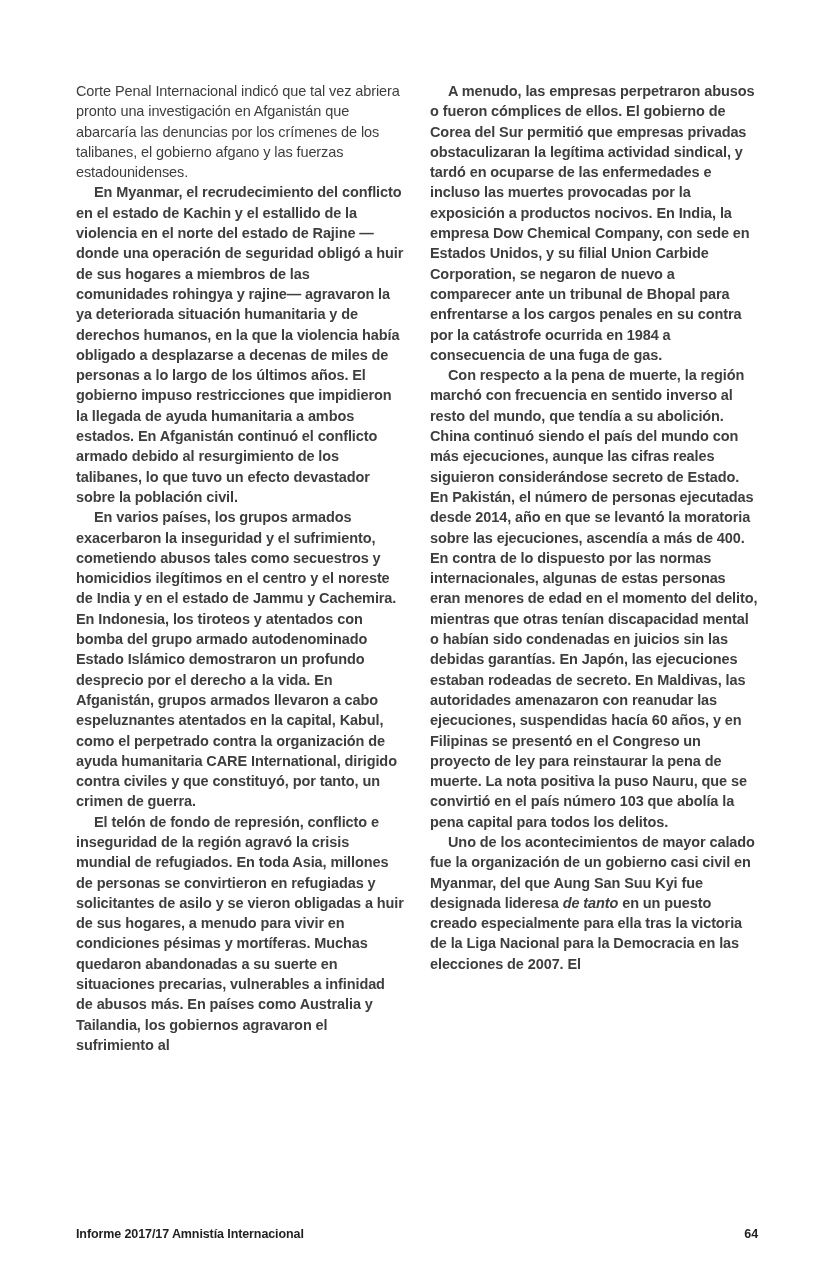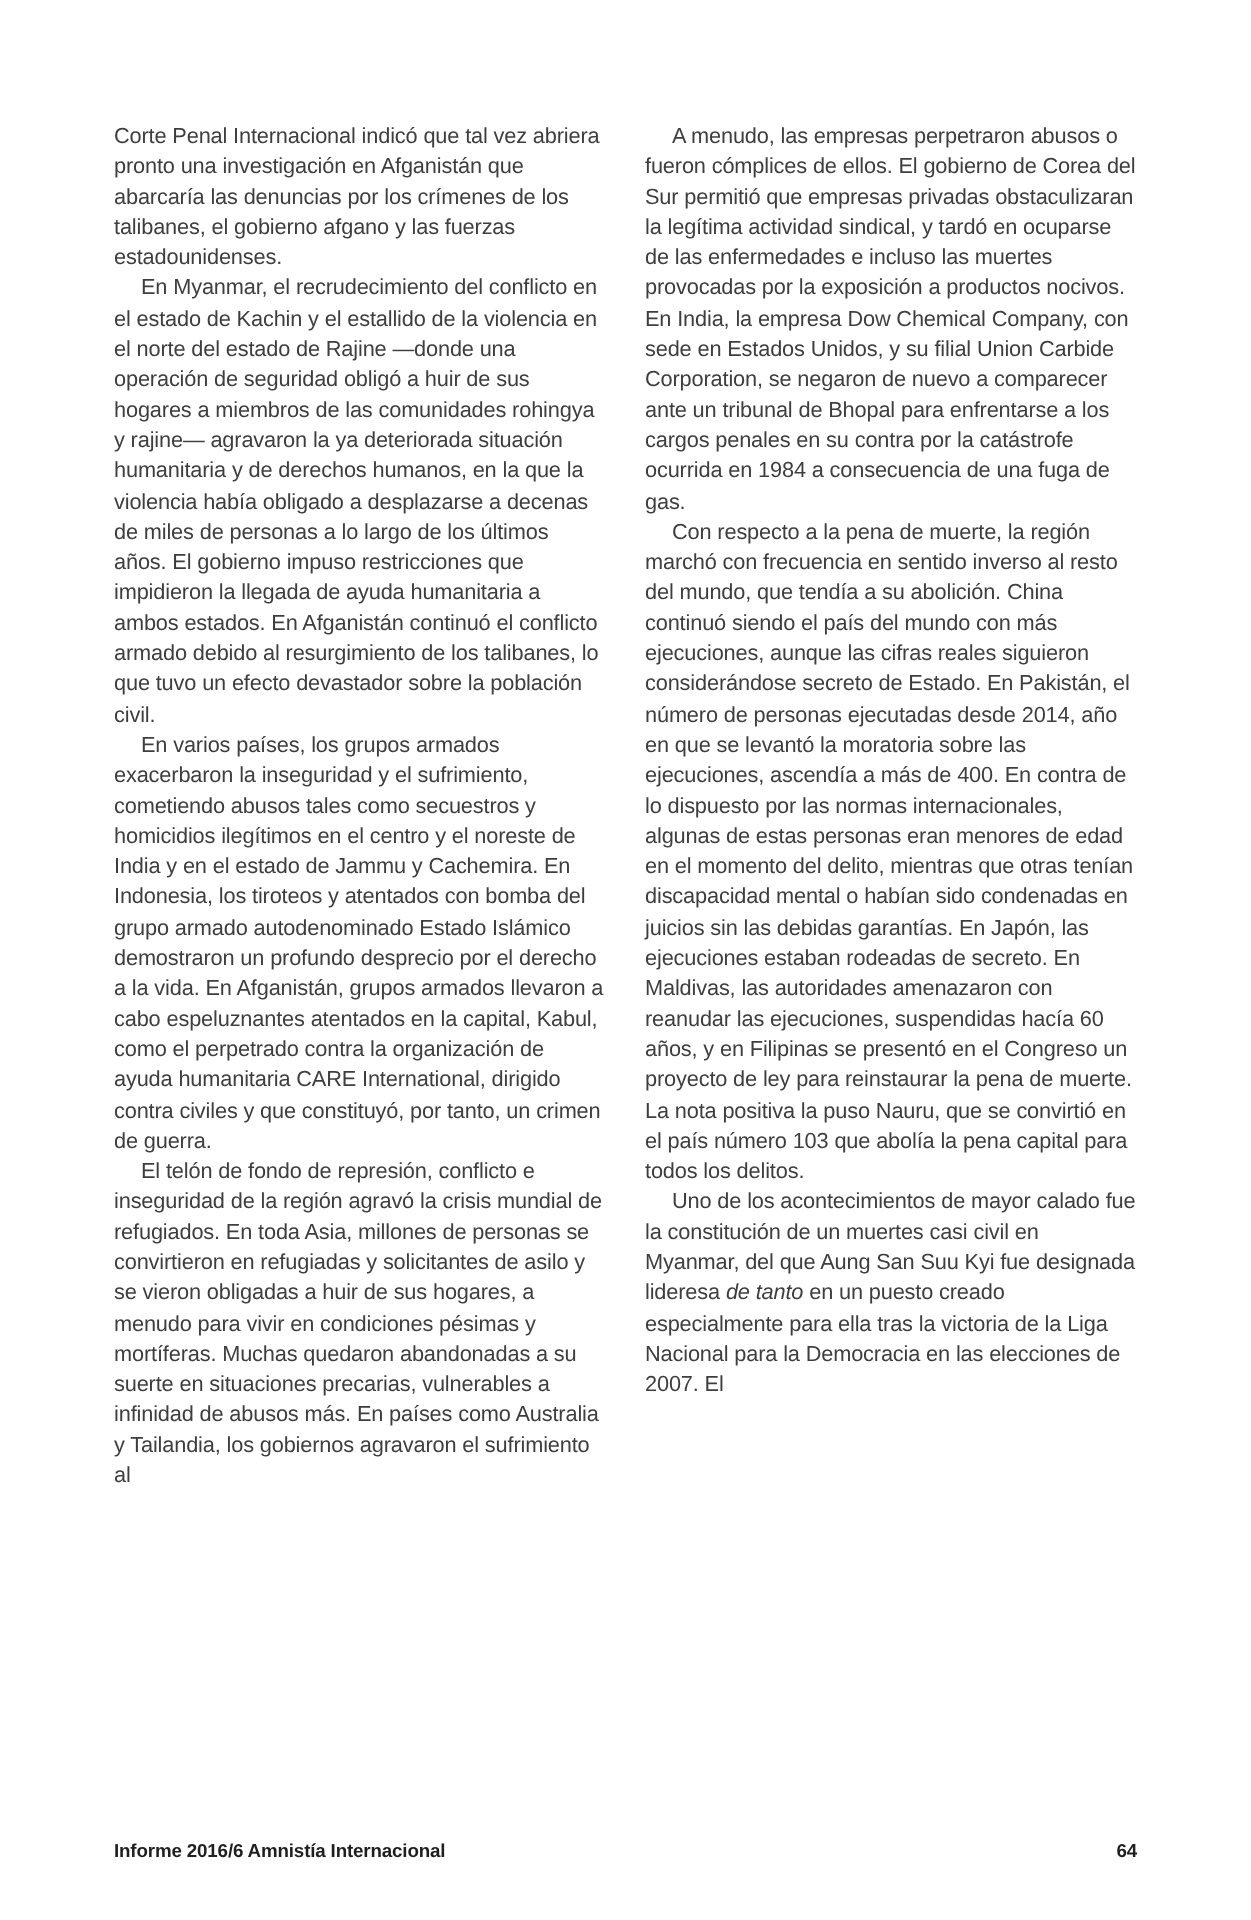--- a/index.html
+++ b/index.html
@@ -28,21 +28,21 @@
     width: 328px;
     flex: 0 0 328px;
   }
   .para {
     font-size: 14.5px;
     line-height: 20.3px;
     letter-spacing: -0.1px;
     text-align: left;
     color: #3e3e3e;
   }
-  .para.indent { text-indent: 18px; }
+  .para.indent { text-indent: 18px; font-weight: bold; }
   .para em { font-style: italic; }
   .footer {
     position: absolute;
     left: 76px;
     right: 76px;
     top: 1211px;
     display: flex;
     justify-content: space-between;
     align-items: baseline;
     font-weight: bold;
@@ -62,24 +62,24 @@
       <p class="para">Corte Penal Internacional indicó que tal vez abriera pronto una investigación en Afganistán que abarcaría las denuncias por los crímenes de los talibanes, el gobierno afgano y las fuerzas estadounidenses.</p>
       <p class="para indent">En Myanmar, el recrudecimiento del conflicto en el estado de Kachin y el estallido de la violencia en el norte del estado de Rajine —donde una operación de seguridad obligó a huir de sus hogares a miembros de las comunidades rohingya y rajine— agravaron la ya deteriorada situación humanitaria y de derechos humanos, en la que la violencia había obligado a desplazarse a decenas de miles de personas a lo largo de los últimos años. El gobierno impuso restricciones que impidieron la llegada de ayuda humanitaria a ambos estados. En Afganistán continuó el conflicto armado debido al resurgimiento de los talibanes, lo que tuvo un efecto devastador sobre la población civil.</p>
       <p class="para indent">En varios países, los grupos armados exacerbaron la inseguridad y el sufrimiento, cometiendo abusos tales como secuestros y homicidios ilegítimos en el centro y el noreste de India y en el estado de Jammu y Cachemira. En Indonesia, los tiroteos y atentados con bomba del grupo armado autodenominado Estado Islámico demostraron un profundo desprecio por el derecho a la vida. En Afganistán, grupos armados llevaron a cabo espeluznantes atentados en la capital, Kabul, como el perpetrado contra la organización de ayuda humanitaria CARE International, dirigido contra civiles y que constituyó, por tanto, un crimen de guerra.</p>
       <p class="para indent">El telón de fondo de represión, conflicto e inseguridad de la región agravó la crisis mundial de refugiados. En toda Asia, millones de personas se convirtieron en refugiadas y solicitantes de asilo y se vieron obligadas a huir de sus hogares, a menudo para vivir en condiciones pésimas y mortíferas. Muchas quedaron abandonadas a su suerte en situaciones precarias, vulnerables a infinidad de abusos más. En países como Australia y Tailandia, los gobiernos agravaron el sufrimiento al</p>
     </div>
 
     <div class="column">
       <p class="para indent">A menudo, las empresas perpetraron abusos o fueron cómplices de ellos. El gobierno de Corea del Sur permitió que empresas privadas obstaculizaran la legítima actividad sindical, y tardó en ocuparse de las enfermedades e incluso las muertes provocadas por la exposición a productos nocivos. En India, la empresa Dow Chemical Company, con sede en Estados Unidos, y su filial Union Carbide Corporation, se negaron de nuevo a comparecer ante un tribunal de Bhopal para enfrentarse a los cargos penales en su contra por la catástrofe ocurrida en 1984 a consecuencia de una fuga de gas.</p>
       <p class="para indent">Con respecto a la pena de muerte, la región marchó con frecuencia en sentido inverso al resto del mundo, que tendía a su abolición. China continuó siendo el país del mundo con más ejecuciones, aunque las cifras reales siguieron considerándose secreto de Estado. En Pakistán, el número de personas ejecutadas desde 2014, año en que se levantó la moratoria sobre las ejecuciones, ascendía a más de 400. En contra de lo dispuesto por las normas internacionales, algunas de estas personas eran menores de edad en el momento del delito, mientras que otras tenían discapacidad mental o habían sido condenadas en juicios sin las debidas garantías. En Japón, las ejecuciones estaban rodeadas de secreto. En Maldivas, las autoridades amenazaron con reanudar las ejecuciones, suspendidas hacía 60 años, y en Filipinas se presentó en el Congreso un proyecto de ley para reinstaurar la pena de muerte. La nota positiva la puso Nauru, que se convirtió en el país número 103 que abolía la pena capital para todos los delitos.</p>
       <p class="para indent">
-        <span>Uno de los acontecimientos de mayor calado fue la constitución de un muertes casi civil en Myanmar, del que Aung San Suu Kyi fue designada lideresa </span><em>de tanto</em><span> en un puesto creado especialmente para ella tras la victoria de la Liga Nacional para la Democracia en las elecciones de 2007. El</span>
+        <span>Uno de los acontecimientos de mayor calado fue la organización de un gobierno casi civil en Myanmar, del que Aung San Suu Kyi fue designada lideresa </span><em>de tanto</em><span> en un puesto creado especialmente para ella tras la victoria de la Liga Nacional para la Democracia en las elecciones de 2007. El</span>
       </p>
     </div>
 
   </div>
 
   <div class="footer">
-    <span>Informe 2016/6 Amnistía Internacional</span>
+    <span>Informe 2017/17 Amnistía Internacional</span>
     <span>64</span>
   </div>
 
 </div>
 
 </body></html>

